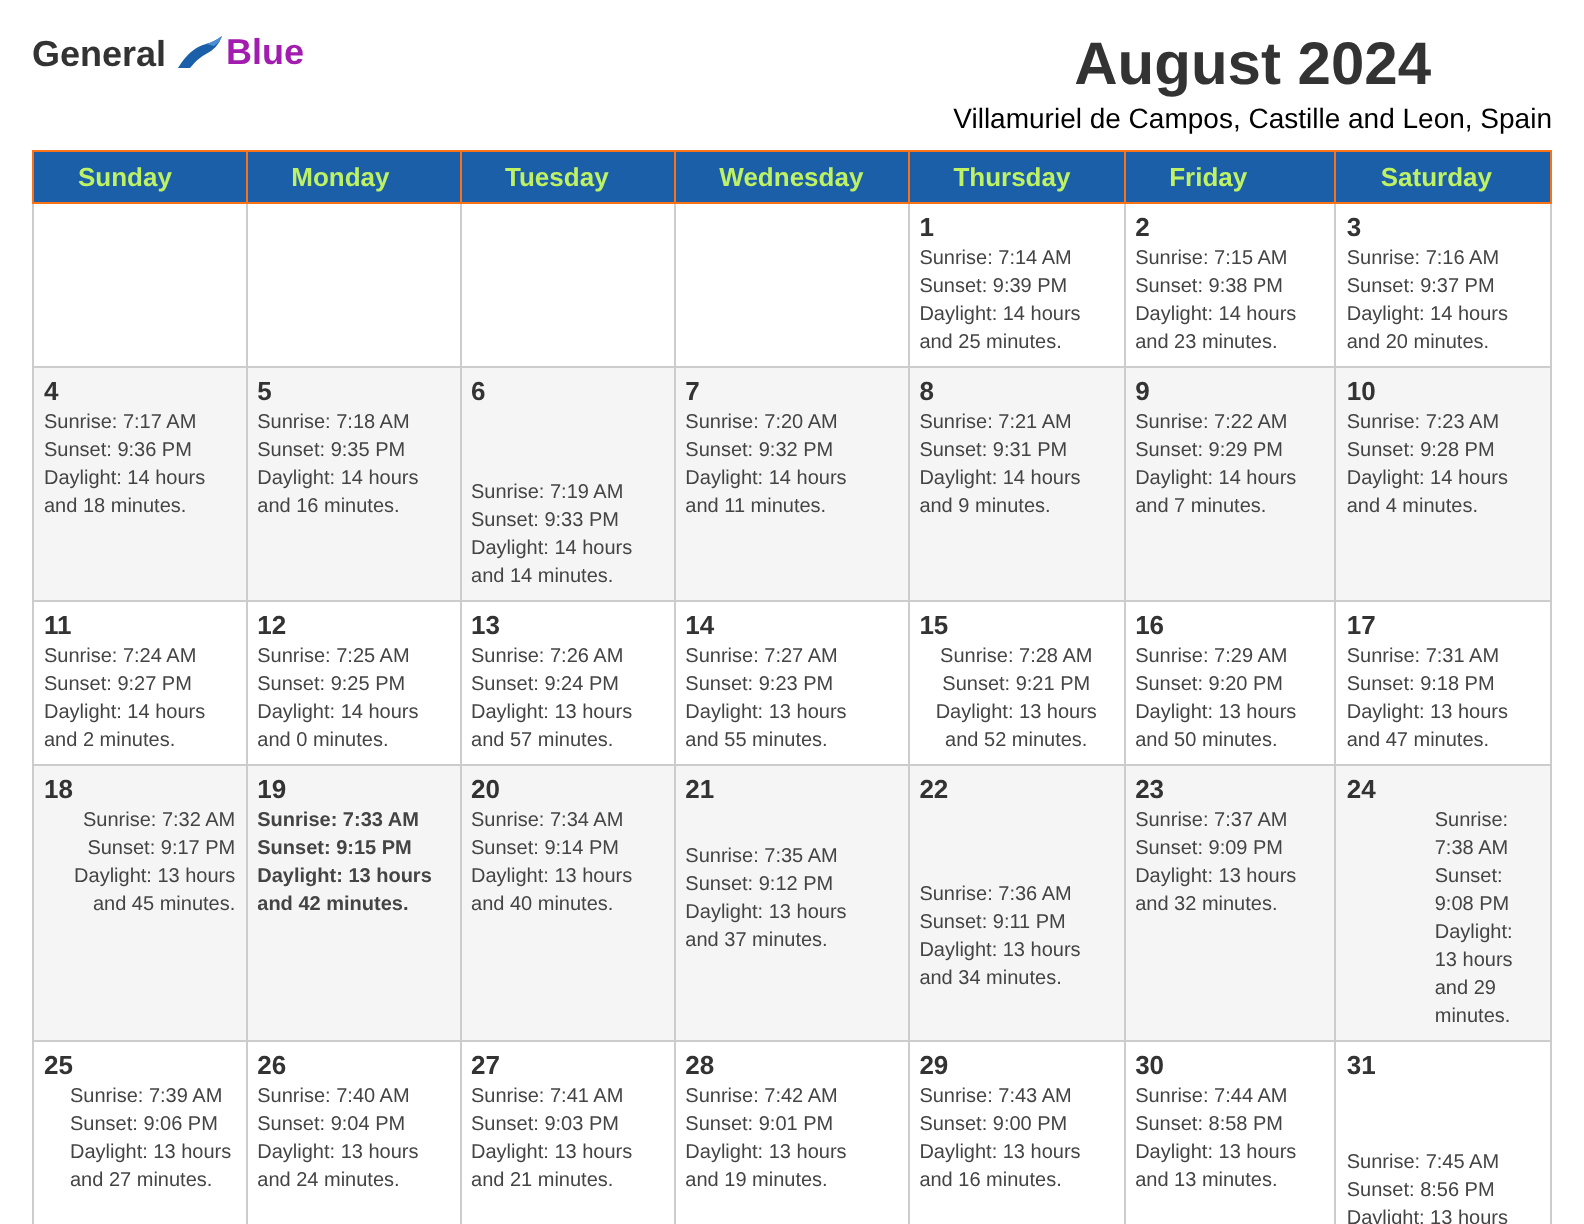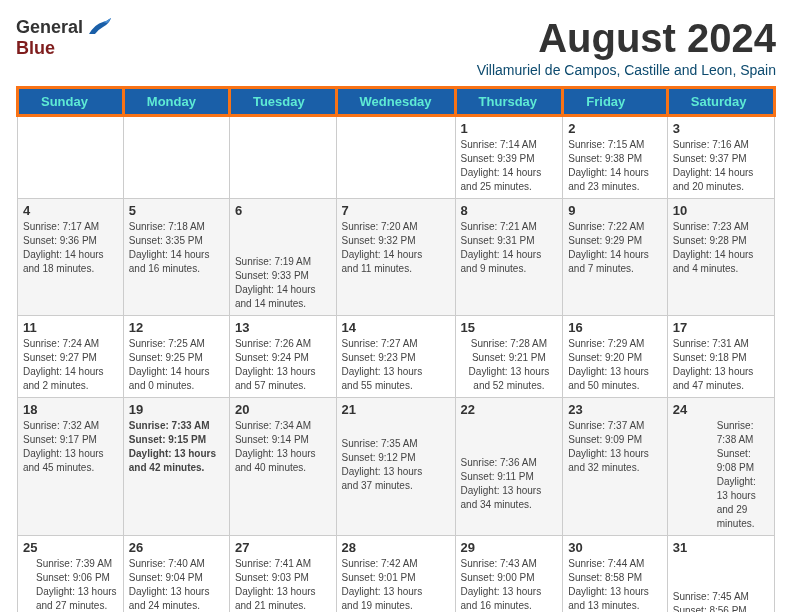--- a/index.html
+++ b/index.html
@@ -11,70 +11,71 @@
       padding: 16px;
     }
     .header {
       display: flex;
       align-items: flex-start;
       justify-content: space-between;
       margin-bottom: 4px;
     }
     .logo {
       display: flex;
-      flex-direction: column;
+      flex-direction: row;
       align-items: flex-start;
     }
     .logo-text {
       display: flex;
       align-items: center;
     }
     .logo-general {
       font-size: 18px;
       font-weight: bold;
       color: #333;
     }
     .logo-blue {
       font-size: 18px;
       font-weight: bold;
-      color: #7f1d1d;
+      color: #a21caf;
     }
     .logo-bird {
       width: 28px;
       height: 22px;
       margin-left: 2px;
     }
     .title-section {
       text-align: right;
     }
     .month-title {
-      font-size: 40px;
+      font-size: 30px;
       font-weight: bold;
       color: #333;
       line-height: 1.1;
+      text-align: center;
     }
     .location {
       font-size: 14px;
-      color: #0c4a6e;
+      color: #000000;
       margin-top: 2px;
     }
     .calendar {
       width: 100%;
       border-collapse: collapse;
       border: 1px solid #ccc;
       margin-top: 8px;
     }
     .calendar th {
       background-color: #1a5fa8;
-      color: #5eead4;
+      color: #bef264;
       text-align: left;
       padding: 5px 22px;
       font-size: 13px;
       font-weight: bold;
-      border: 3px solid #f97316;
+      border: 1px solid #f97316;
     }
     .calendar td {
       vertical-align: top;
       padding: 4px 5px;
       border: 1px solid #ccc;
       width: calc(100% / 7);
       font-size: 10.5px;
       color: #333;
       background: #fff;
       min-height: 80px;
@@ -161,21 +162,21 @@
         <td>
           <span class="day-number">4</span>
           <div class="day-info" style="white-space: pre-line;">Sunrise: 7:17 AM
 Sunset: 9:36 PM
 Daylight: 14 hours
 and 18 minutes.</div>
         </td>
         <td>
           <span class="day-number">5</span>
           <div class="day-info" style="white-space: pre-line;">Sunrise: 7:18 AM
-Sunset: 3:35 PM
+Sunset: 9:35 PM
 Daylight: 14 hours
 and 16 minutes.</div>
         </td>
         <td>
           <span class="day-number">6</span>
           <div class="day-info" style="white-space: pre-line; margin-top: 37px;">Sunrise: 7:19 AM
 Sunset: 9:33 PM
 Daylight: 14 hours
 and 14 minutes.</div>
         </td>
@@ -255,21 +256,21 @@
           <span class="day-number">17</span>
           <div class="day-info" style="white-space: pre-line;">Sunrise: 7:31 AM
 Sunset: 9:18 PM
 Daylight: 13 hours
 and 47 minutes.</div>
         </td>
       </tr>
       <tr>
         <td>
           <span class="day-number">18</span>
-          <div class="day-info" style="white-space: pre-line;">Sunrise: 7:32 AM
+          <div class="day-info" style="white-space: pre-line; text-align: right;">Sunrise: 7:32 AM
 Sunset: 9:17 PM
 Daylight: 13 hours
 and 45 minutes.</div>
         </td>
         <td>
           <span class="day-number">19</span>
           <div class="day-info" style="white-space: pre-line; font-weight: bold;">Sunrise: 7:33 AM
 Sunset: 9:15 PM
 Daylight: 13 hours
 and 42 minutes.</div>

